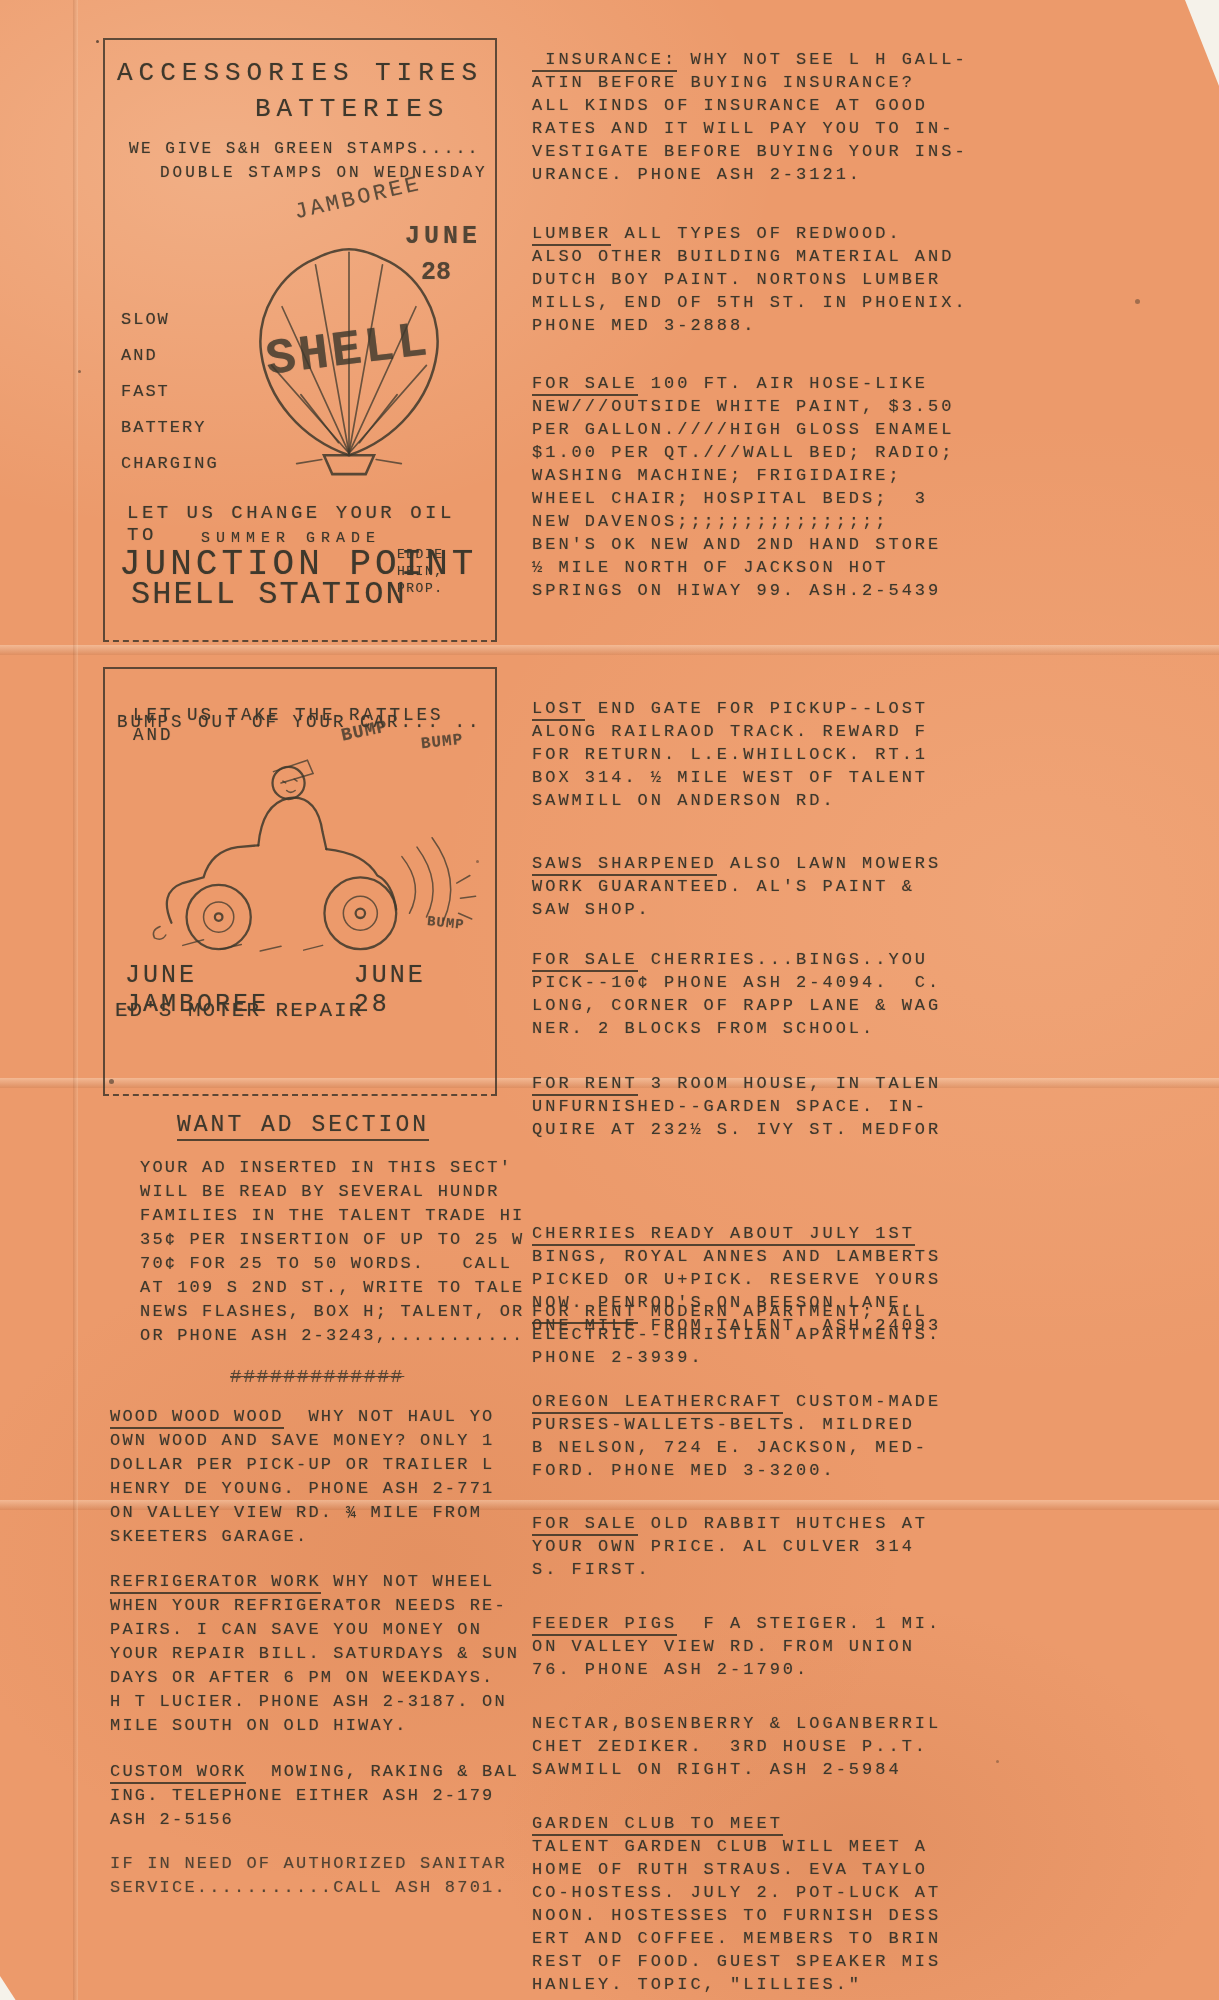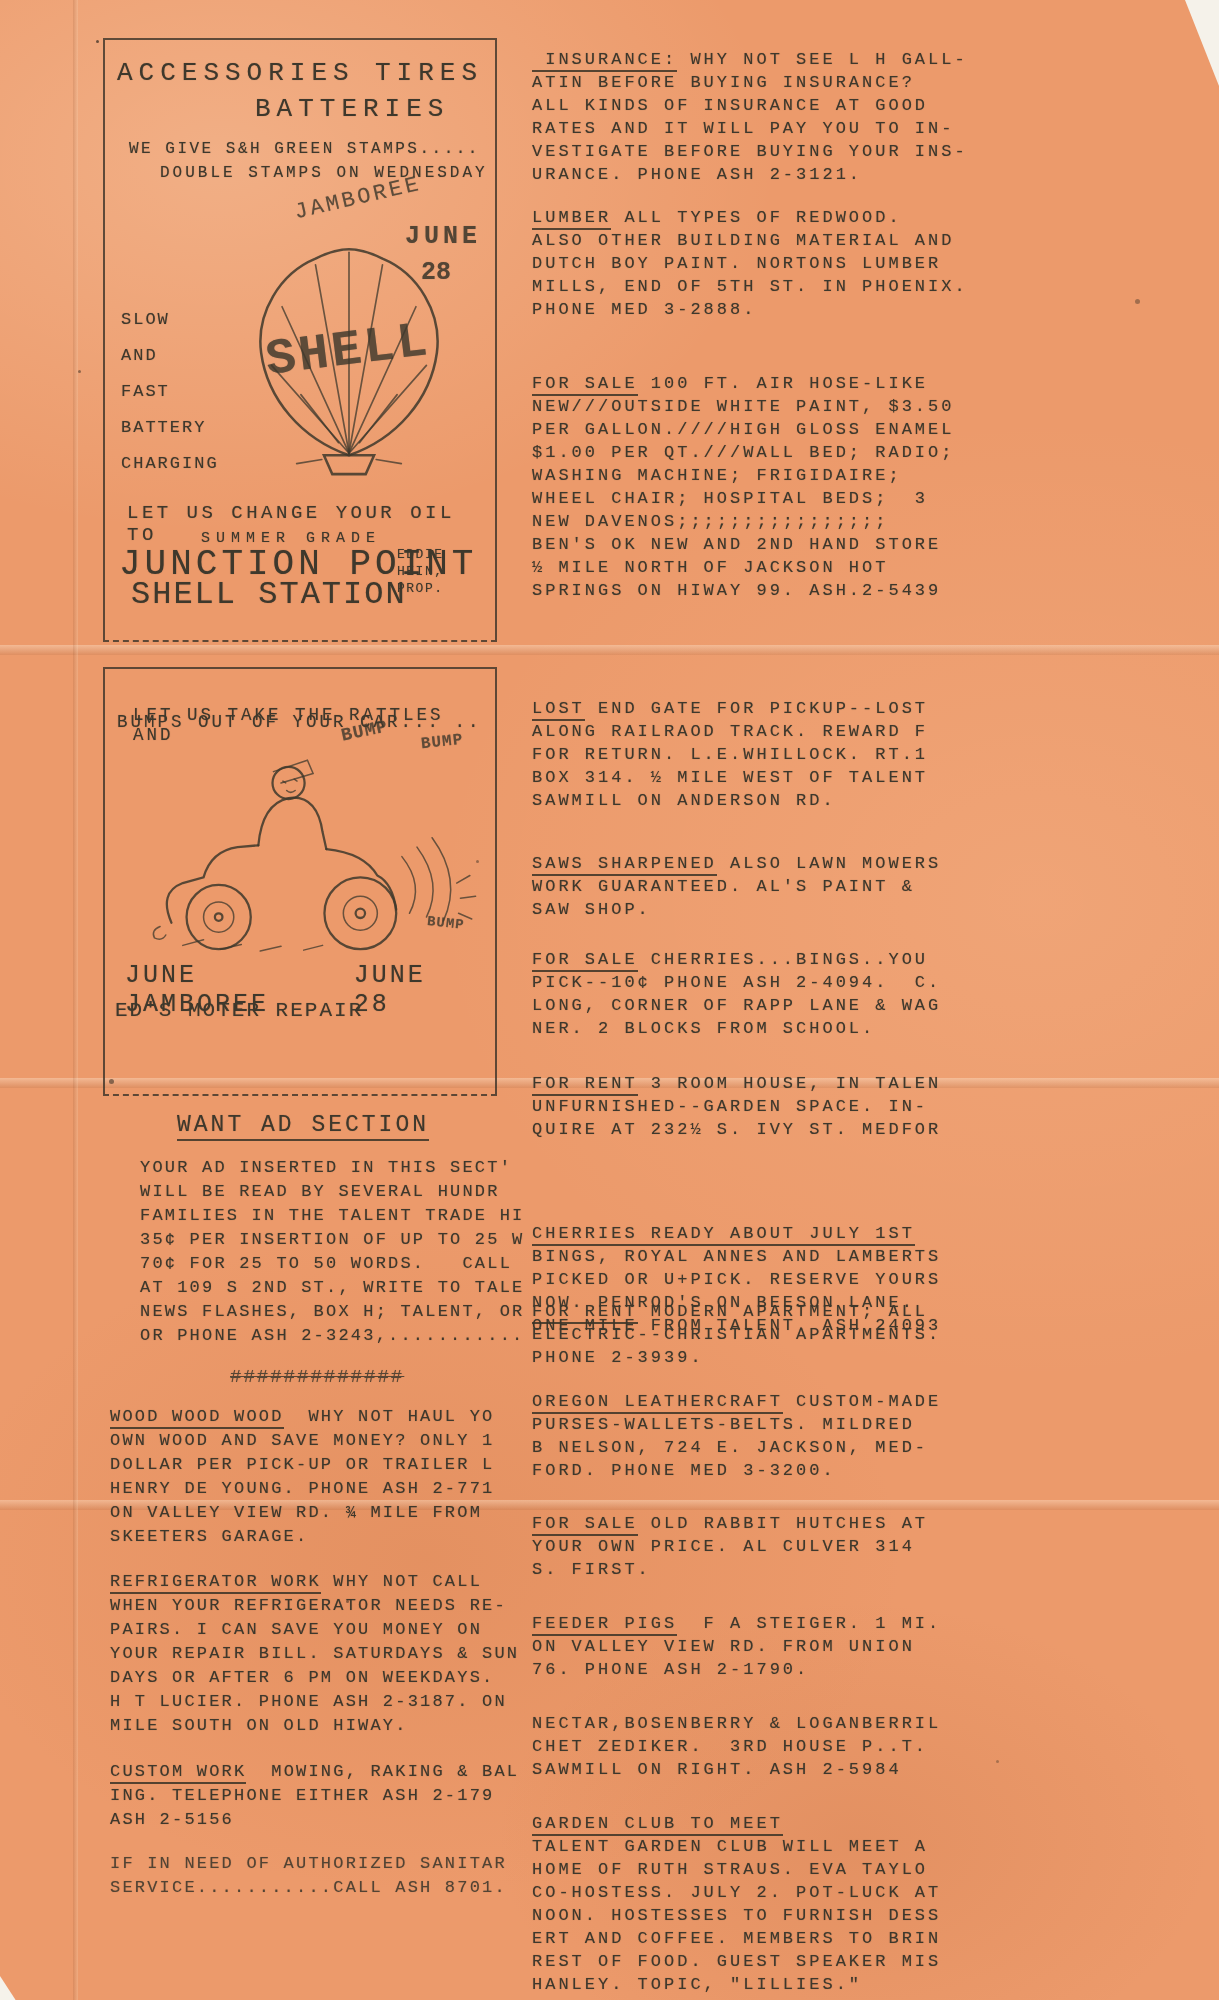--- a/index.html
+++ b/index.html
@@ -179,21 +179,21 @@
 
   <div class="ad left-ad" style="top:1405px">
     <div class="first"><span class="u">WOOD WOOD WOOD</span><span>  WHY NOT HAUL YO</span></div>
     <div class="t">OWN WOOD AND SAVE MONEY? ONLY 1
 DOLLAR PER PICK-UP OR TRAILER L
 HENRY DE YOUNG. PHONE ASH 2-771
 ON VALLEY VIEW RD. ¾ MILE FROM
 SKEETERS GARAGE.</div>
   </div>
   <div class="ad left-ad" style="top:1570px">
-    <div class="first"><span class="u">REFRIGERATOR WORK</span><span> WHY NOT CALL</span></div>
+    <div class="first"><span class="u">REFRIGERATOR WORK</span><span> WHY NOT WHEEL</span></div>
     <div class="t">WHEN YOUR REFRIGERATOR NEEDS RE-
 PAIRS. I CAN SAVE YOU MONEY ON
 YOUR REPAIR BILL. SATURDAYS &amp; SUN
 DAYS OR AFTER 6 PM ON WEEKDAYS.
 H T LUCIER. PHONE ASH 2-3187. ON
 MILE SOUTH ON OLD HIWAY.</div>
   </div>
   <div class="ad left-ad" style="top:1760px">
     <div class="first"><span class="u">CUSTOM WORK</span><span>  MOWING, RAKING &amp; BAL</span></div>
     <div class="t">ING. TELEPHONE EITHER ASH 2-179
@@ -205,21 +205,21 @@
   </div>
 
   <div class="ad right-ad" style="top:48px">
     <div class="first"><span class="u"> INSURANCE:</span><span> WHY NOT SEE L H GALL-</span></div>
     <div class="t">ATIN BEFORE BUYING INSURANCE?
 ALL KINDS OF INSURANCE AT GOOD
 RATES AND IT WILL PAY YOU TO IN-
 VESTIGATE BEFORE BUYING YOUR INS-
 URANCE. PHONE ASH 2-3121.</div>
   </div>
-  <div class="ad right-ad" style="top:206px">
+  <div class="ad right-ad" style="top:222px">
     <div class="first"><span class="u">LUMBER</span><span> ALL TYPES OF REDWOOD.</span></div>
     <div class="t">ALSO OTHER BUILDING MATERIAL AND
 DUTCH BOY PAINT. NORTONS LUMBER
 MILLS, END OF 5TH ST. IN PHOENIX.
 PHONE MED 3-2888.</div>
   </div>
   <div class="ad right-ad" style="top:372px">
     <div class="first"><span class="u">FOR SALE</span><span> 100 FT. AIR HOSE-LIKE</span></div>
     <div class="t">NEW///OUTSIDE WHITE PAINT, $3.50
 PER GALLON.////HIGH GLOSS ENAMEL

